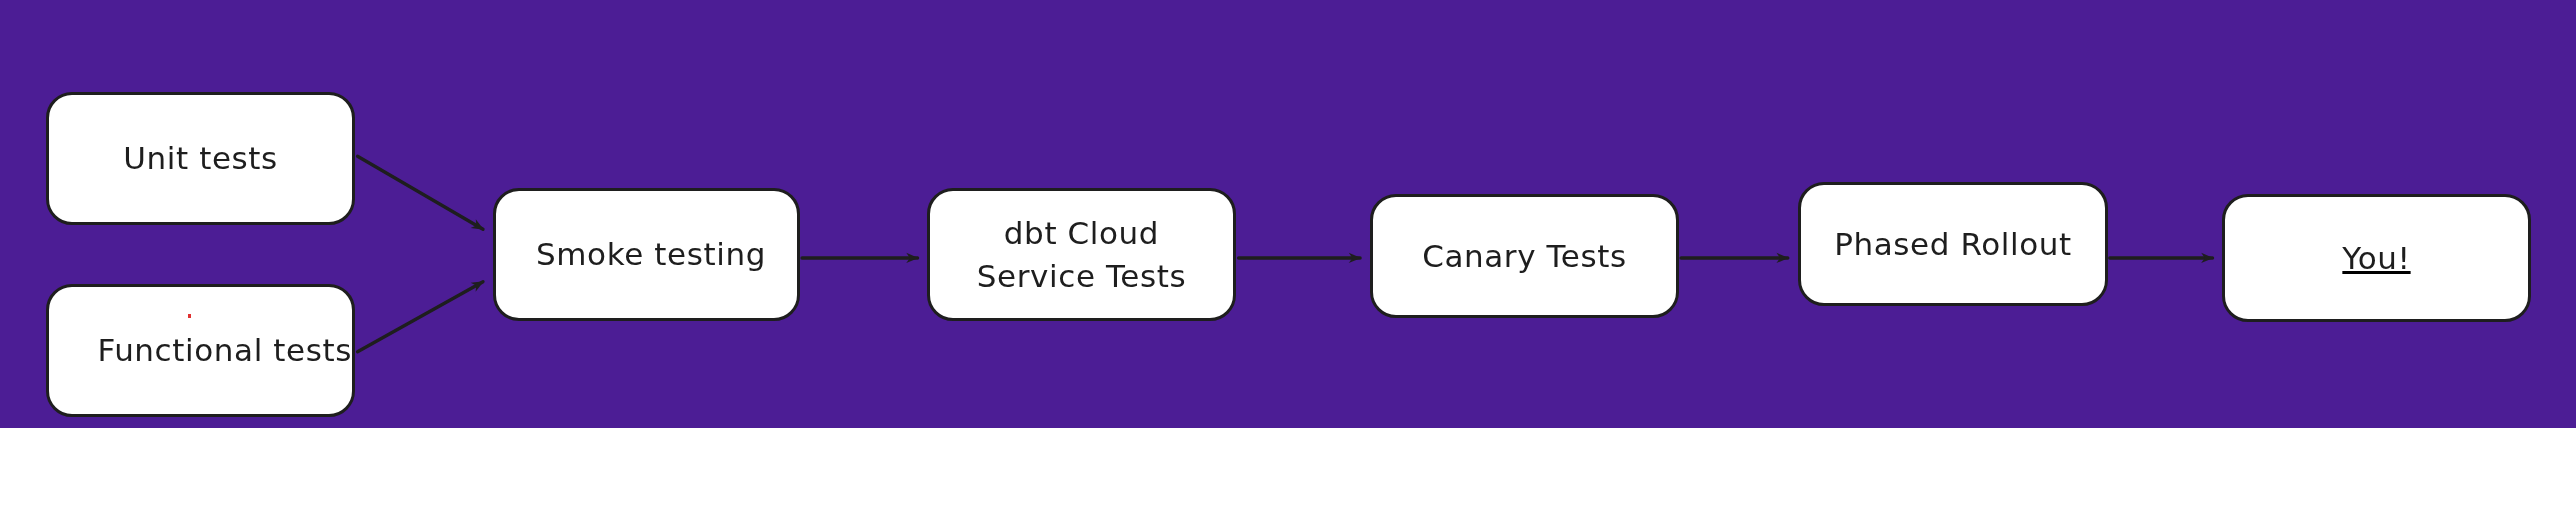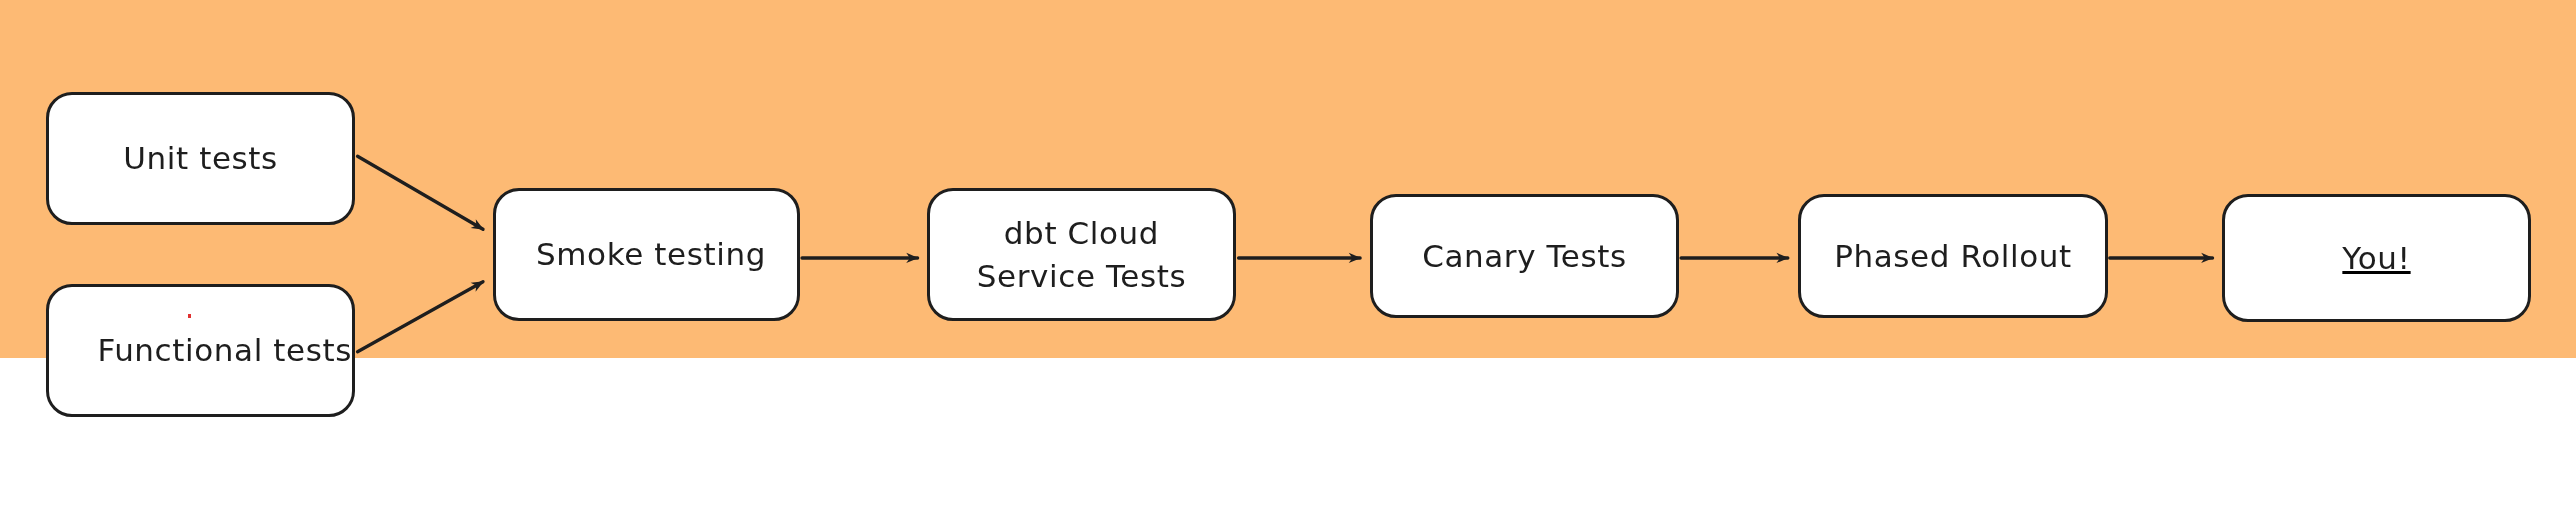--- a/index.html
+++ b/index.html
@@ -10,22 +10,22 @@
   }
   body {
     width: 2576px;
     height: 510px;
     overflow: hidden;
     font-family: "DejaVu Sans", sans-serif;
   }
   #canvas {
     position: relative;
     width: 2576px;
-    height: 358px;
-    background: #fdba74;
+    height: 428px;
+    background: #4c1d95;
   }
   #edges {
     position: absolute;
     left: 0;
     top: 0;
     width: 2576px;
     height: 510px;
     overflow: visible;
   }
   .node {
@@ -108,21 +108,21 @@
 
   <div class="node" style="left:927px; top:188px; width:309px; height:133px;">
     <span class="node-label">dbt Cloud
 Service Tests</span>
   </div>
 
   <div class="node" style="left:1370px; top:194px; width:309px; height:124px;justify-content:center;">
     <span class="node-label">Canary Tests</span>
   </div>
 
-  <div class="node" style="left:1798px; top:194px; width:310px; height:124px;">
+  <div class="node" style="left:1798px; top:182px; width:310px; height:124px;">
     <span class="node-label">Phased Rollout</span>
   </div>
 
   <div class="node" style="left:2222px; top:194px; width:309px; height:128px;text-decoration:underline;">
     <span class="node-label">You!</span>
   </div>
 
   <div class="speck" style="left:188px; top:314px;"></div>
 
 </div>

